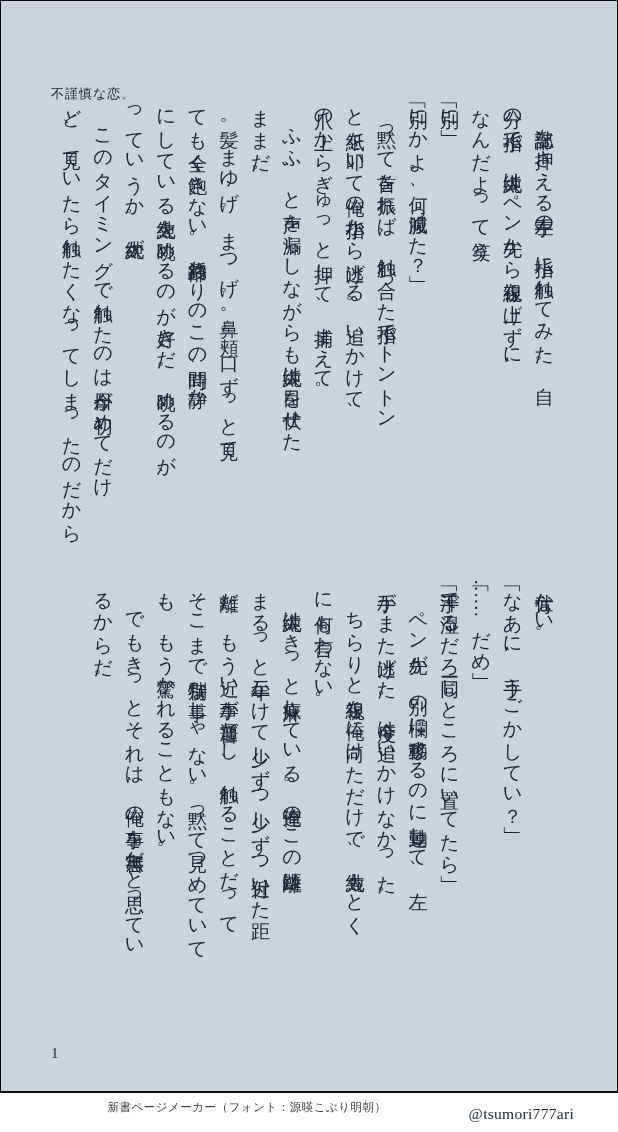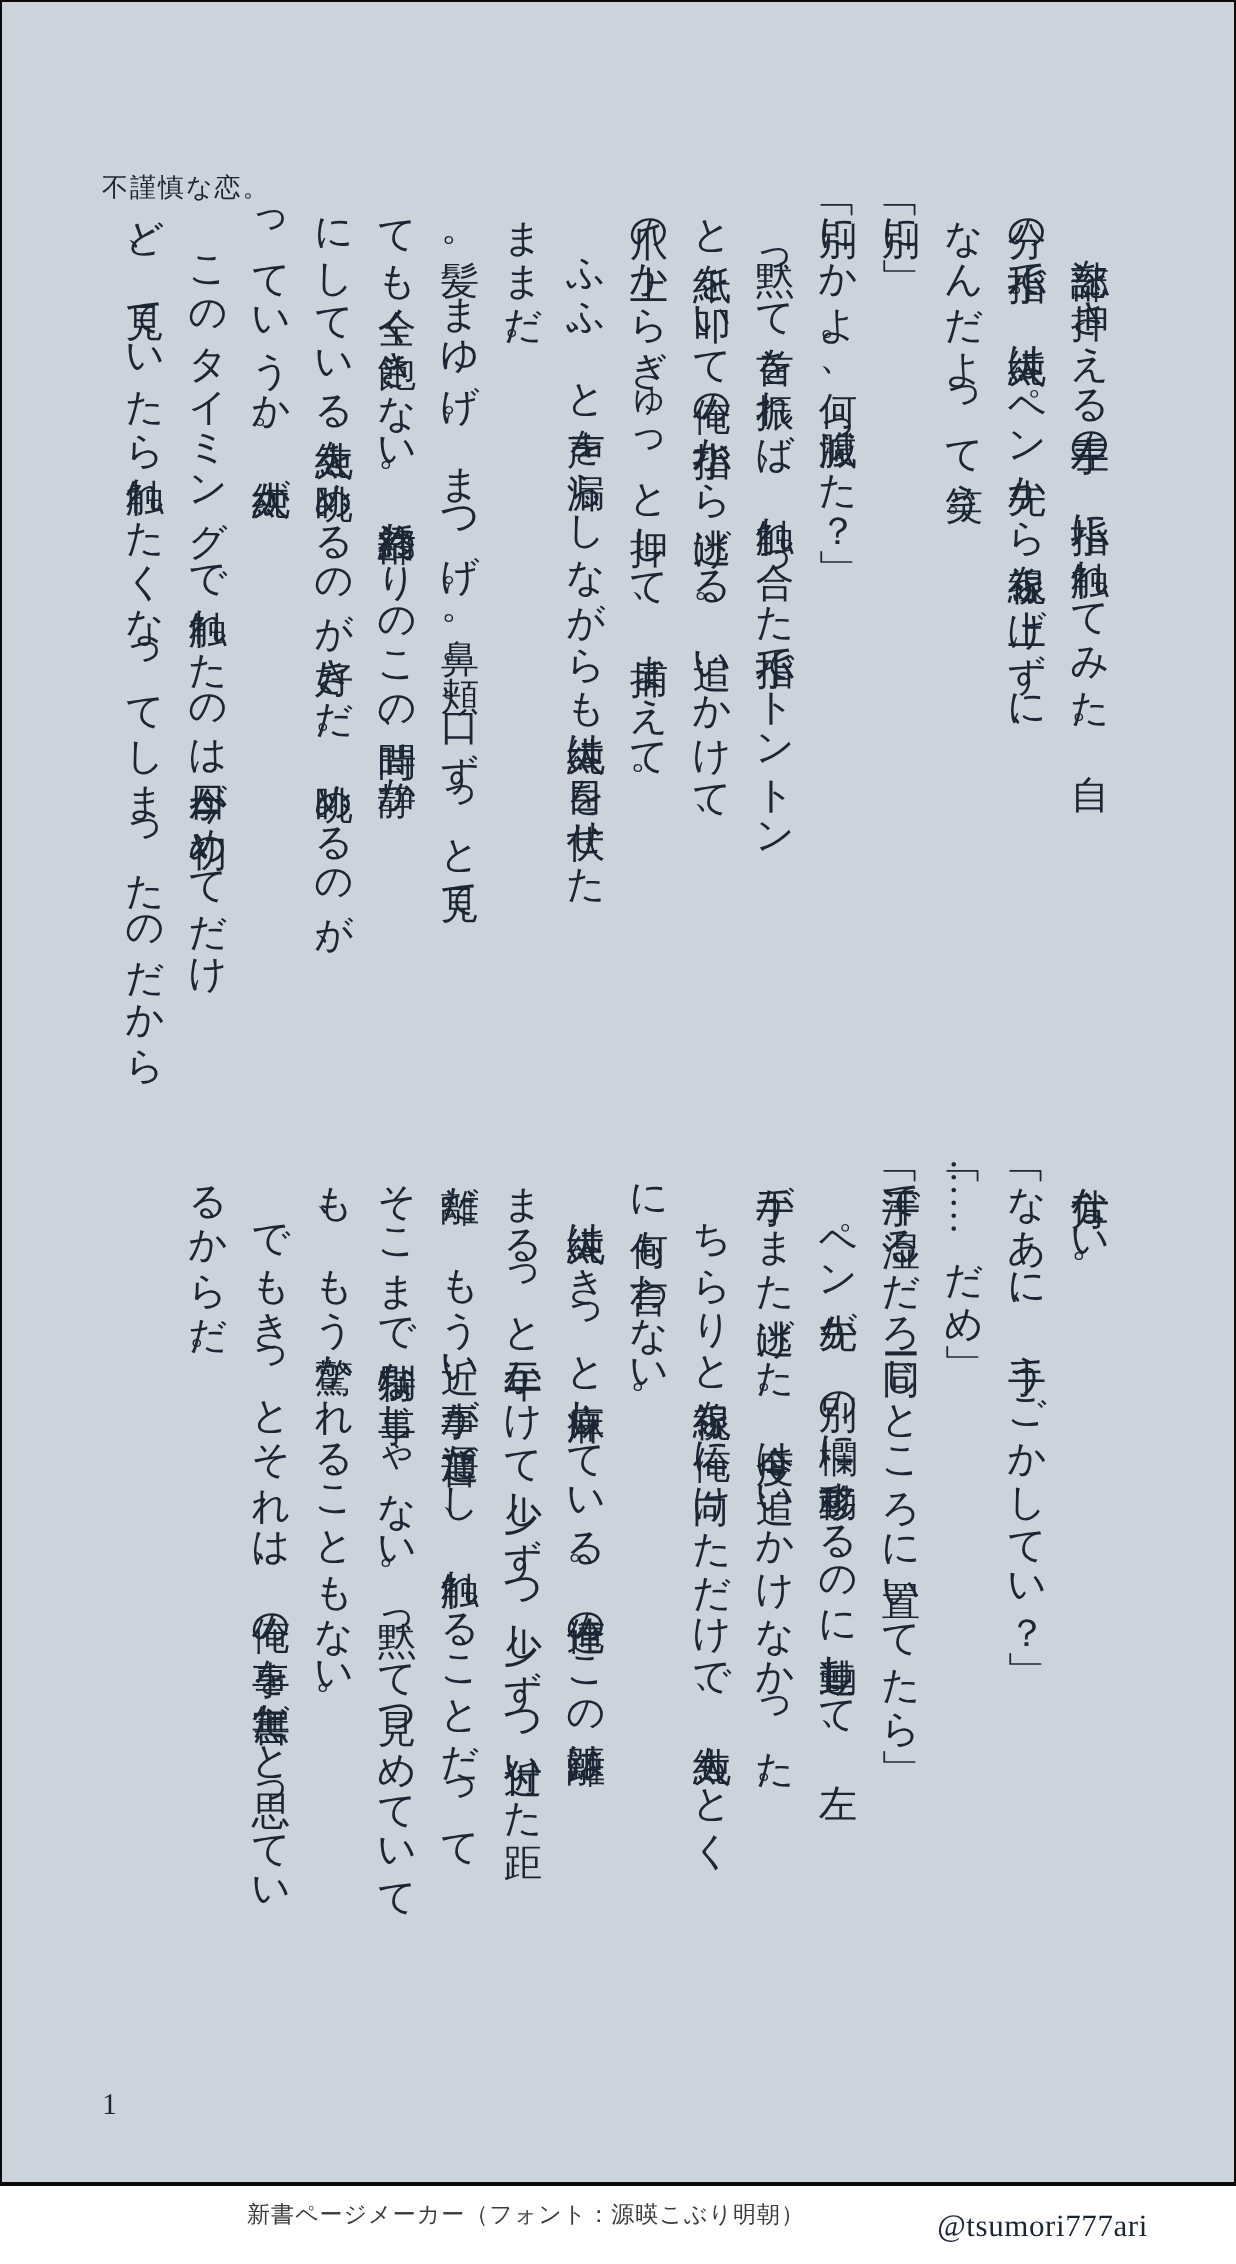--- a/index.html
+++ b/index.html
@@ -58,21 +58,21 @@
   }
   .handle {
     position: absolute;
     right: 43px;
     top: 1104px;
     font-size: 15.5px;
     letter-spacing: 0.3px;
   }
   .caption {
     position: absolute;
-    left: 16px;
+    left: 0;
     top: 1100px;
     width: 494px;
     text-align: center;
     font-size: 11.5px;
     color: #3c3c3c;
     letter-spacing: 0.5px;
   }
 </style>
 </head>
 <body>

